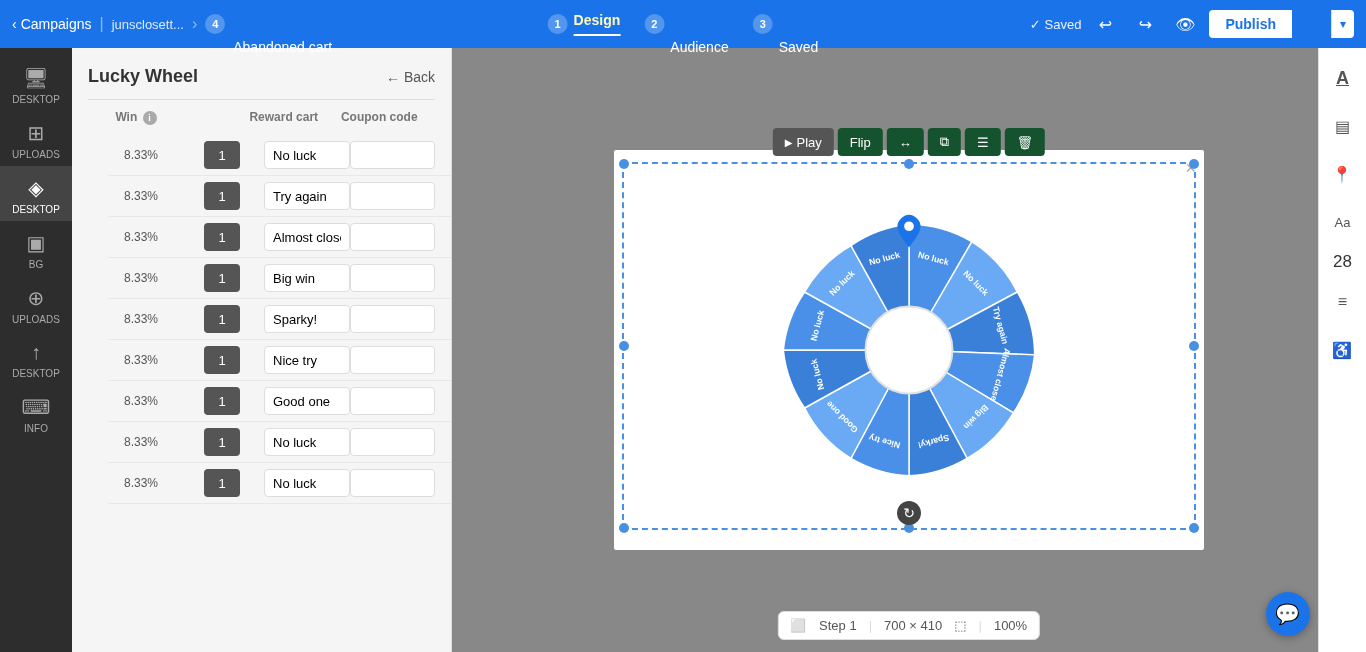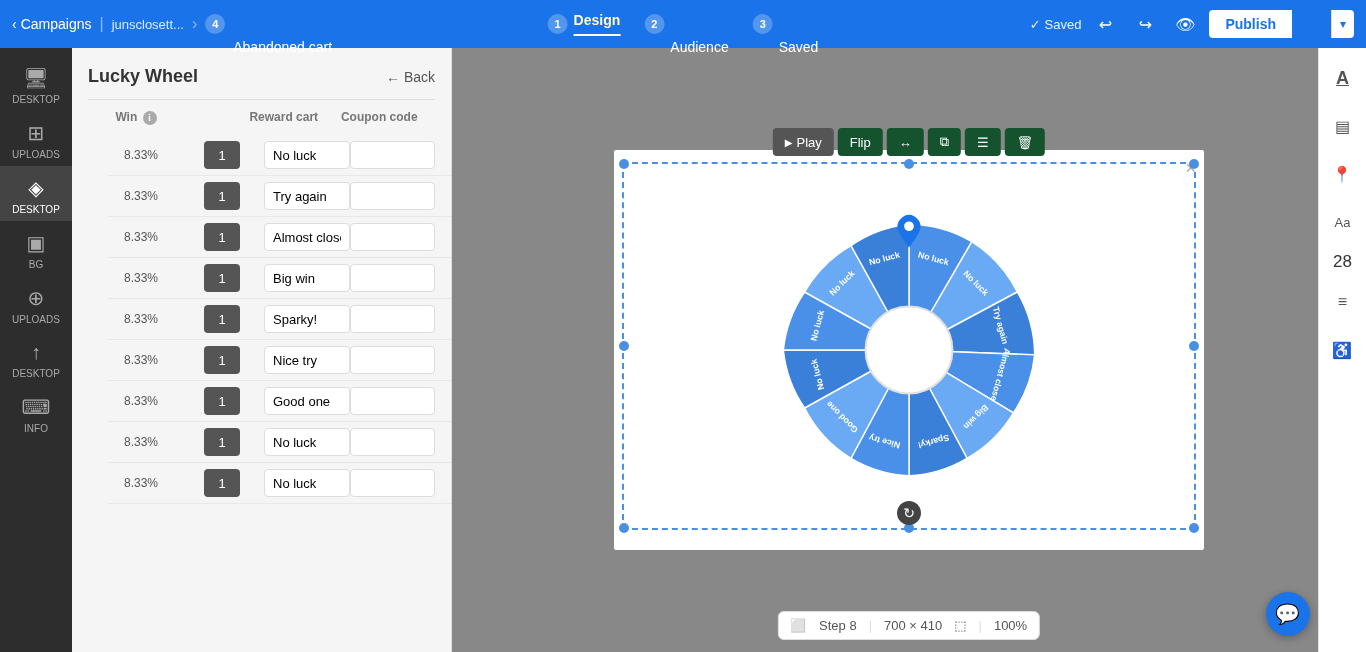--- a/index.html
+++ b/index.html
@@ -516,21 +516,21 @@
           <text transform="rotate(255 150 150) translate(0,-95)" x="150" y="150" fill="white" font-size="9" font-weight="bold" text-anchor="middle">No luck</text>
         </svg>
 
         
         <div class="rotate-handle">↻</div>
       </div>
     </div>
 
     <div class="bottom-bar">
       <span>⬜</span>
-      <span>Step 8</span>
+      <span>Step 1</span>
       <span class="bottom-bar-divider">|</span>
       <span>700 × 410</span>
       <span>⬚</span>
       <span class="bottom-bar-divider">|</span>
       <span>100%</span>
     </div>
 
     <div class="right-tools">
       <button class="right-tool-btn">
         <span style="font-size:18px;font-weight:bold;text-decoration:underline;">A</span>

